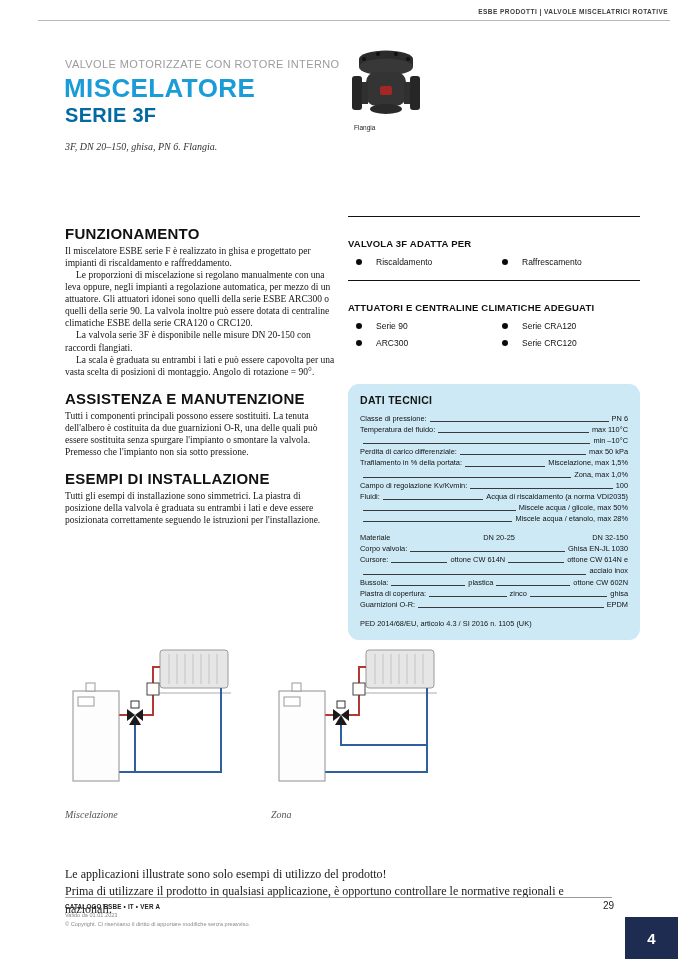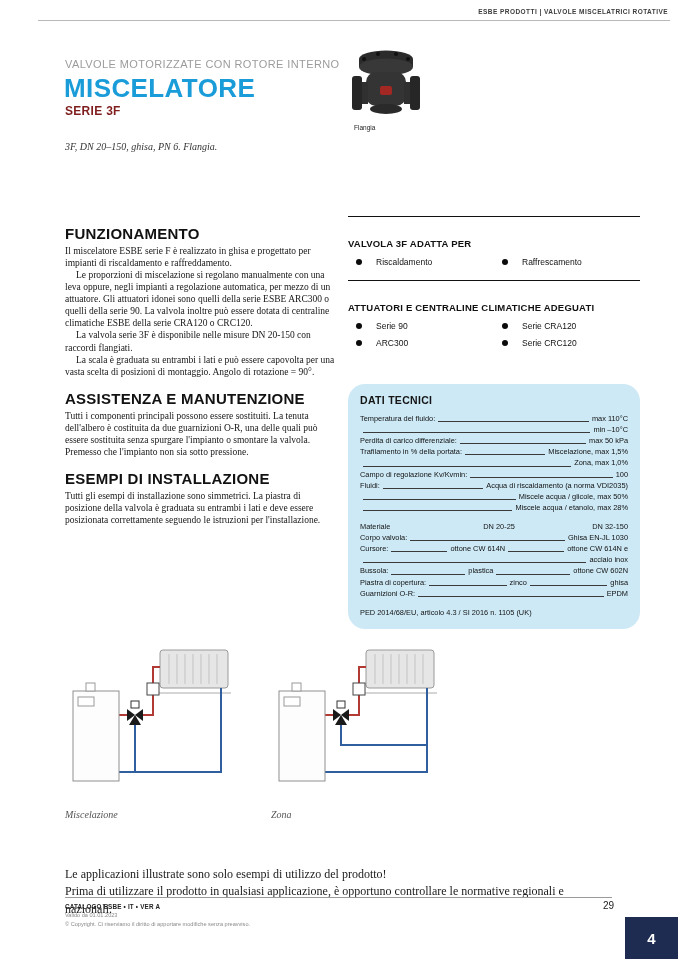--- a/index.html
+++ b/index.html
@@ -26,21 +26,21 @@
   .kicker {
     position:absolute; left:65px; top:58px;
     font-size:11px; letter-spacing:.4px; color:#9c9c9c;
   }
   .title {
     position:absolute; left:64px; top:73px;
     font-size:26px; font-weight:bold; letter-spacing:.4px; color:var(--accent,#1a9cd9);
   }
   .series {
     position:absolute; left:65px; top:104px;
-    font-size:12px; font-weight:bold; color:#7f1d1d; letter-spacing:.3px;
+    font-size:20px; font-weight:bold; color:#0369a1; letter-spacing:.3px;
   }
   .tagline {
     position:absolute; left:65px; top:141px;
     font-family:"Liberation Serif", serif; font-style:italic;
     font-size:10px; color:#333;
   }
 
   
   .product { position:absolute; left:350px; top:48px; width:74px; }
   .product-caption { font-size:6.5px; color:#222; margin-top:4px; margin-left:4px; }
@@ -66,21 +66,21 @@
   .bullets {
     display:grid; grid-template-columns:1fr 1fr; row-gap:7px;
     font-size:8.5px; color:#111; margin-bottom:13px;
   }
   .bullet { display:flex; align-items:center; gap:14px;margin-left:8px; }
   .dot { width:6px; height:6px; border-radius:50%; background:#0b0b0b; flex:none; }
 
   
   .techbox {
     margin-top:36px; background:var(--techbox-bg,#cde9f5);
-    border-radius:17px; padding:10px 12px 12px;
+    border-radius:11px; padding:10px 12px 12px;
   }
   .tech-heading { font-size:10.5px; font-weight:bold; letter-spacing:.3px; margin-bottom:7px; }
   .dt-row { display:flex; align-items:flex-end; font-size:7.4px; line-height:1.5; color:#101010; }
   .dt-label { white-space:nowrap; }
   .dt-value { white-space:nowrap; }
   .dt-leader { flex:1 1 auto; border-bottom:.8px solid #3a3a3a; margin:0 3px 2px; min-width:6px; }
   .mat-header { display:flex; font-size:7.4px; line-height:1.5; margin-top:8px; font-weight:normal; }
   .mat-sp { flex:1.2; } .mat-sp2 { flex:1; }
   .tech-note { font-size:7.4px; margin-top:9px; }
 
@@ -196,20 +196,25 @@
       <div class="bullet">
         <span class="dot"></span>
         <span>Serie CRC120</span>
       </div>
     </div>
 
     <div class="techbox">
       <div class="tech-heading">DATI TECNICI</div>
 
       <div class="dt-row">
+        <span class="dt-label">Classe di pressione:</span>
+        <span class="dt-leader"></span>
+        <span class="dt-value">PN 6</span>
+      </div>
+      <div class="dt-row">
         <span class="dt-label">Temperatura del fluido:</span>
         <span class="dt-leader"></span>
         <span class="dt-value">max  110°C</span>
       </div>
       <div class="dt-row">
         <span class="dt-label"></span>
         <span class="dt-leader"></span>
         <span class="dt-value">min –10°C</span>
       </div>
       <div class="dt-row">

